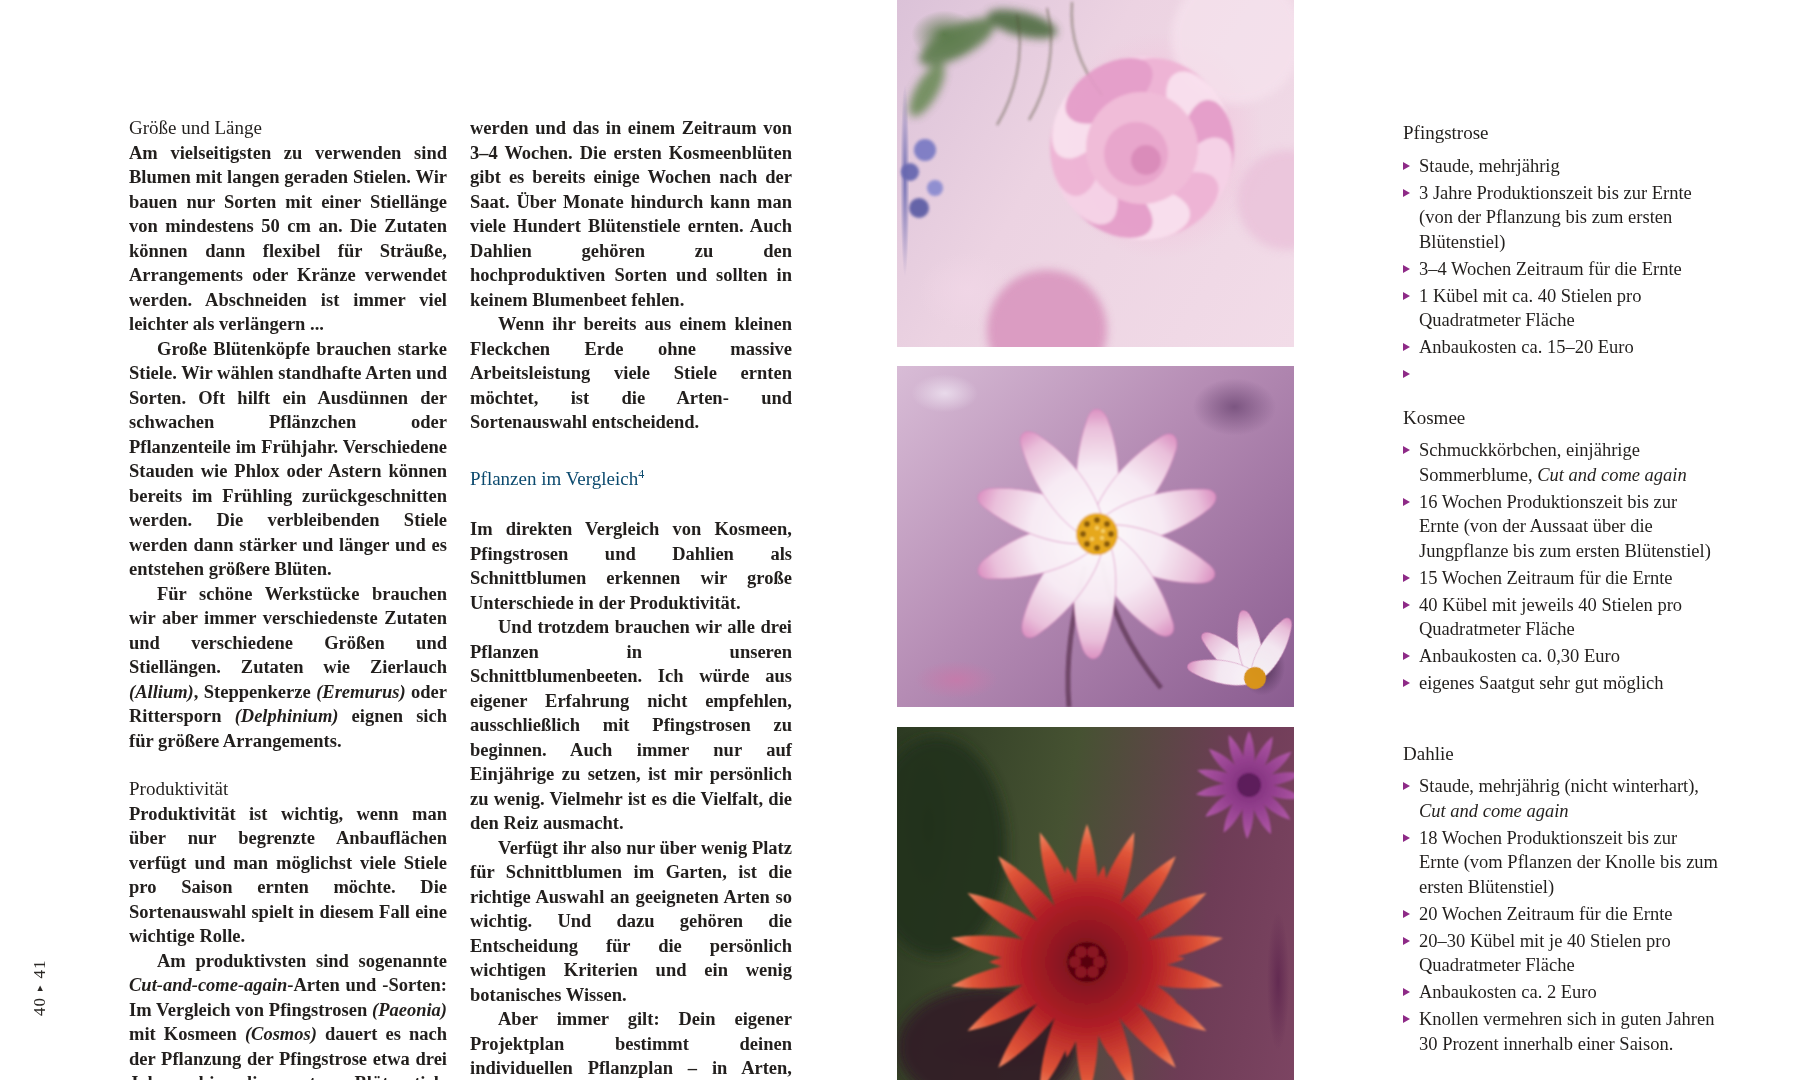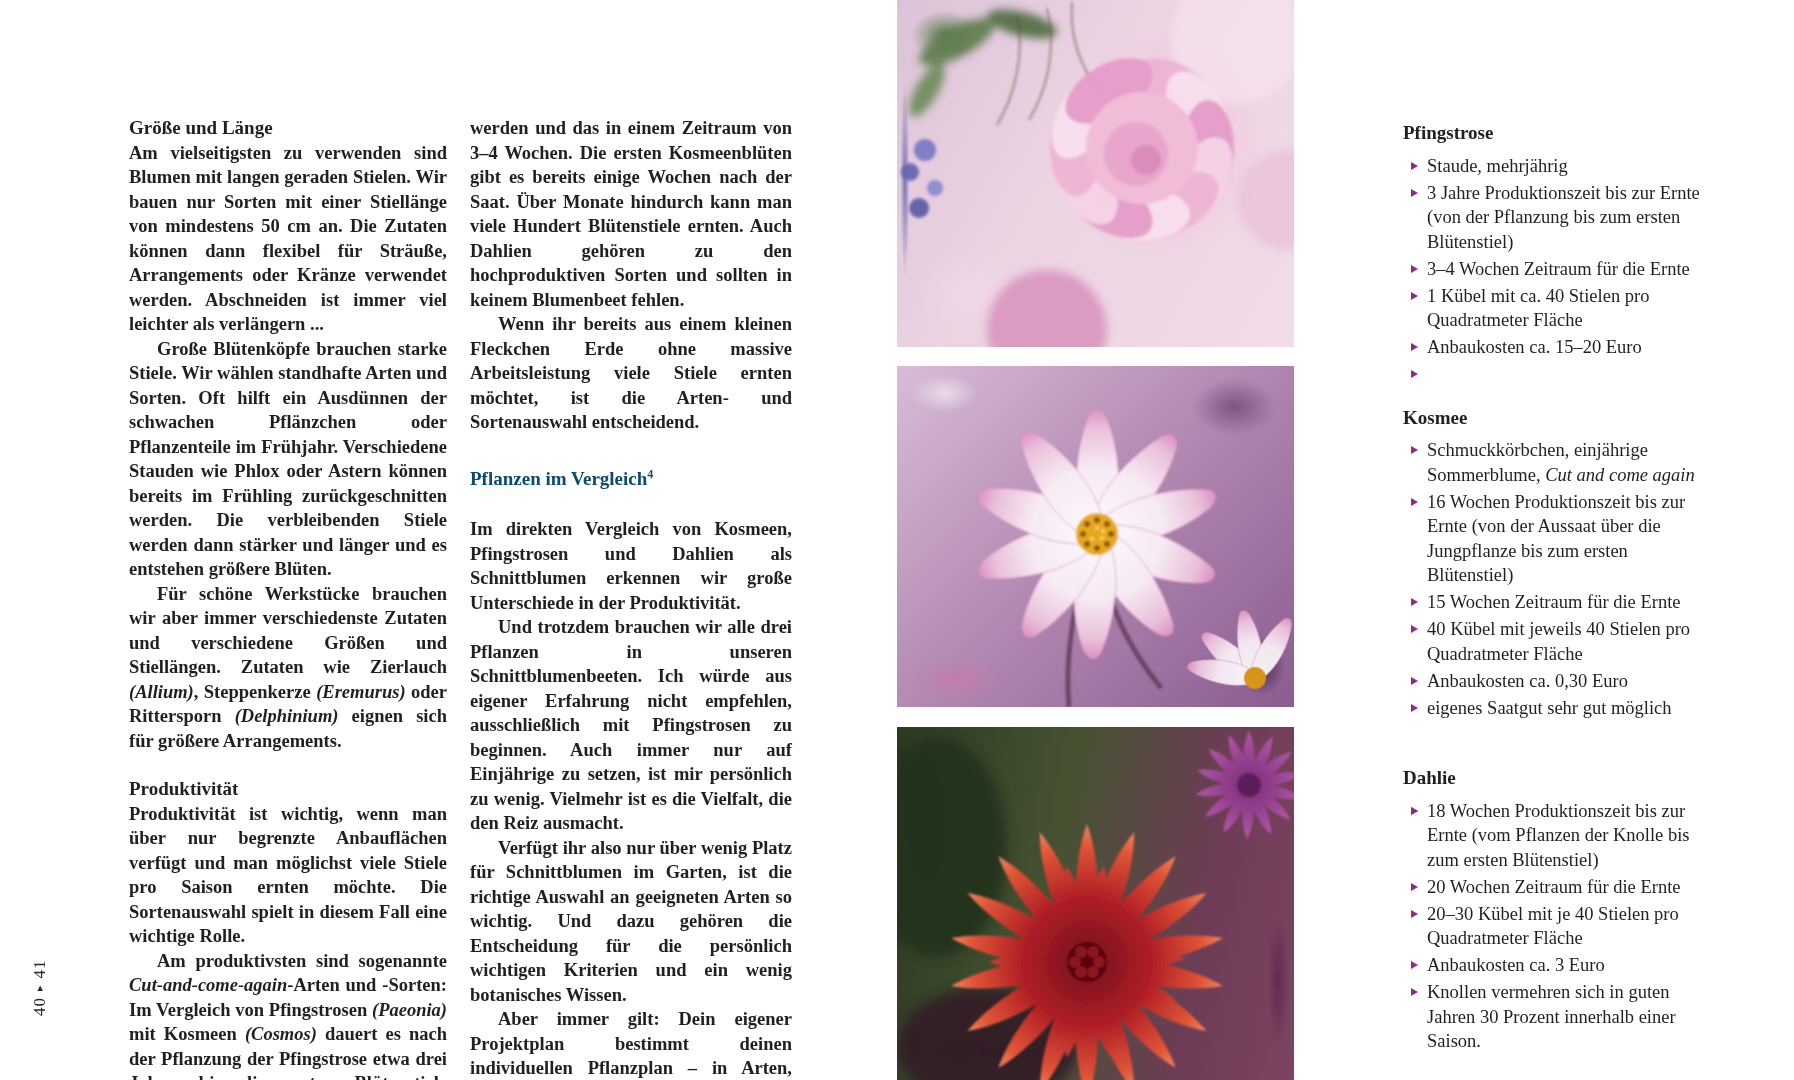--- a/index.html
+++ b/index.html
@@ -5,32 +5,32 @@
   html,body{margin:0;padding:0;}
   body{
     width:1794px;height:1080px;position:relative;overflow:hidden;
     background:#ffffff;
     font-family:"Liberation Serif","DejaVu Serif",serif;
     color:#221f1d;
   }
   .col{position:absolute;font-size:18.5px;line-height:24.5px;text-align:justify;}
   .col p{margin:0;font-weight:bold;}
   .col p.indent{text-indent:28px;}
-  .col h3{margin:0;font-size:19px;line-height:24.5px;font-weight:700;}
+  .col h3{margin:0;font-size:19px;line-height:24.5px;font-weight:400;}
   #col1{left:129px;top:116px;width:318px;}
   #col2{left:470px;top:116px;width:322px;}
   #col3{left:1403px;top:121px;width:318px;text-align:left;}
   .section-gap{margin-top:24px !important;}
   .purple-heading{color:#0c4a6e;margin:27px 0 26px 0 !important;}
   .purple-heading sup{font-size:12px;}
 
   
   .spec-section{margin:0 0 46px 0;}
   .spec-section h3{margin-bottom:8px;}
-  .spec-list{list-style:none;margin:8px;padding:0;}
+  .spec-list{list-style:none;margin:0;padding:0;}
   .spec-list li{position:relative;padding-left:16px;margin:0 0 2.5px 0;}
   .tri{position:absolute;left:0;top:8px;width:0;height:0;
        border-top:4.5px solid transparent;border-bottom:4.5px solid transparent;
        border-left:7px solid #8e2a87;}
 
   
   .photo{position:absolute;left:897px;width:397px;overflow:hidden;}
   #photo1{top:0;height:347px;
     background:
       radial-gradient(closest-side at 12% 10%, rgba(90,122,74,.95), rgba(90,122,74,0) 70%),
@@ -328,25 +328,25 @@
       <li><span class="tri"></span><span><span>16 Wochen Produktionszeit bis zur Ernte (von der Aussaat über die Jungpflanze bis zum ersten Blütenstiel)</span></span></li>
       <li><span class="tri"></span><span><span>15 Wochen Zeitraum für die Ernte</span></span></li>
       <li><span class="tri"></span><span><span>40 Kübel mit jeweils 40 Stielen pro Quadratmeter Fläche</span></span></li>
       <li><span class="tri"></span><span><span>Anbaukosten ca. 0,30 Euro</span></span></li>
       <li><span class="tri"></span><span><span>eigenes Saatgut sehr gut möglich</span></span></li>
     </ul>
   </div>
   <div class="spec-section">
     <h3>Dahlie</h3>
     <ul class="spec-list">
-      <li><span class="tri"></span></li>
+      <li><span class="tri"></span><span><span>Staude, mehrjährig (nicht winterhart), </span><i>Cut and come again</i></span></li>
       <li><span class="tri"></span><span><span>18 Wochen Produktionszeit bis zur Ernte (vom Pflanzen der Knolle bis zum ersten Blütenstiel)</span></span></li>
       <li><span class="tri"></span><span><span>20 Wochen Zeitraum für die Ernte</span></span></li>
       <li><span class="tri"></span><span><span>20–30 Kübel mit je 40 Stielen pro Quadratmeter Fläche</span></span></li>
-      <li><span class="tri"></span><span><span>Anbaukosten ca. 3 Euro</span></span></li>
+      <li><span class="tri"></span><span><span>Anbaukosten ca. 2 Euro</span></span></li>
       <li><span class="tri"></span><span><span>Knollen vermehren sich in guten Jahren 30 Prozent innerhalb einer Saison.</span></span></li>
     </ul>
   </div>
 </div>
 
 <div class="pagenum">
   <span>40</span><span class="sep">▸</span><span>41</span>
 </div>
 
 </body></html>

